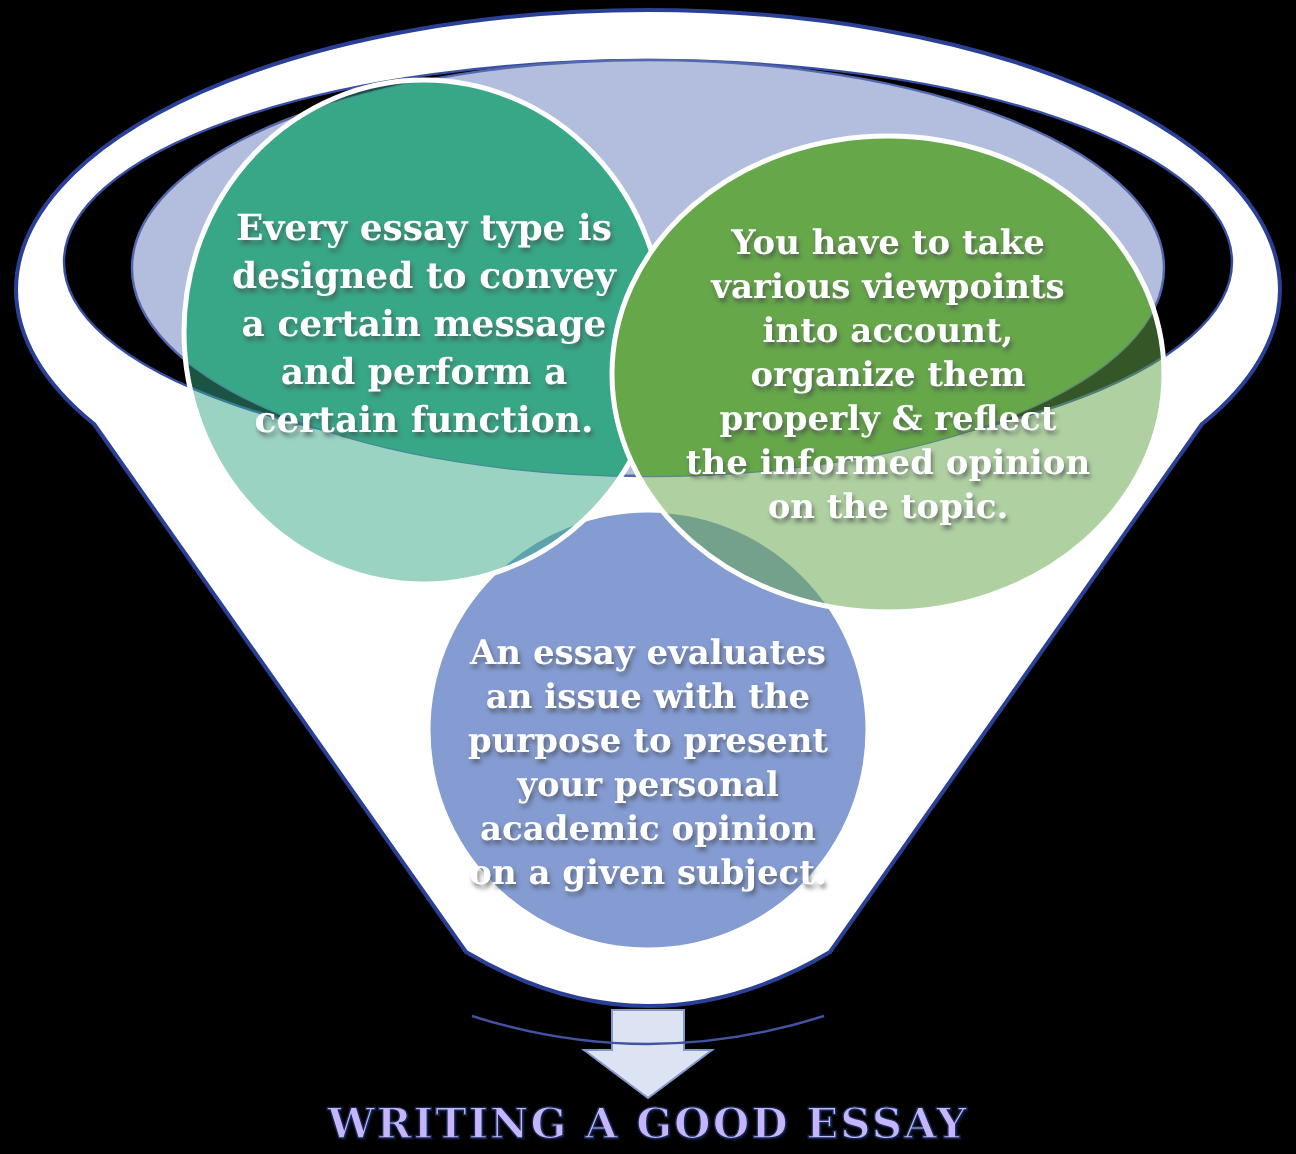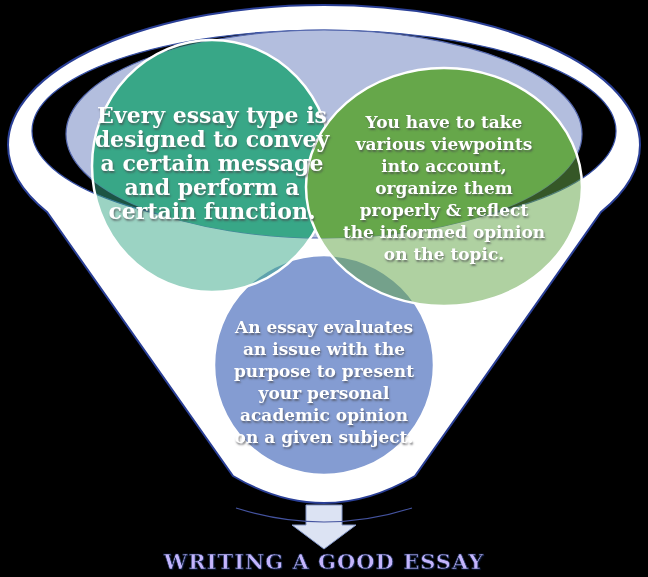--- a/index.html
+++ b/index.html
@@ -10,21 +10,21 @@
   }
   .stage svg { position:absolute; left:0; top:0; }
   .bubble-text {
     position:absolute;
     color:#ffffff;
     font-weight:bold;
     text-align:center;
     white-space:pre-line;
     text-shadow:1px 2px 2px rgba(70,70,75,0.65);
   }
-  .bubble-text.t-message    { left:82px;  top:103px; width:260px; font-size:22px; line-height:24px; }
+  .bubble-text.t-message    { left:82px;  top:103px; width:260px; font-size:18px; line-height:24px; }
   .bubble-text.t-viewpoints { left:314px; top:111px; width:260px; font-size:17px; line-height:22px; }
   .bubble-text.t-opinion    { left:194px; top:316px; width:260px; font-size:17px; line-height:22px; }
   .diagram-title {
     position:absolute; left:0; top:549px; width:648px;
     text-align:center;
     font-weight:bold;
     font-size:21px;
     letter-spacing:1px;
     color:#2c4d9b;
     -webkit-text-stroke:0.7px #16294f;

